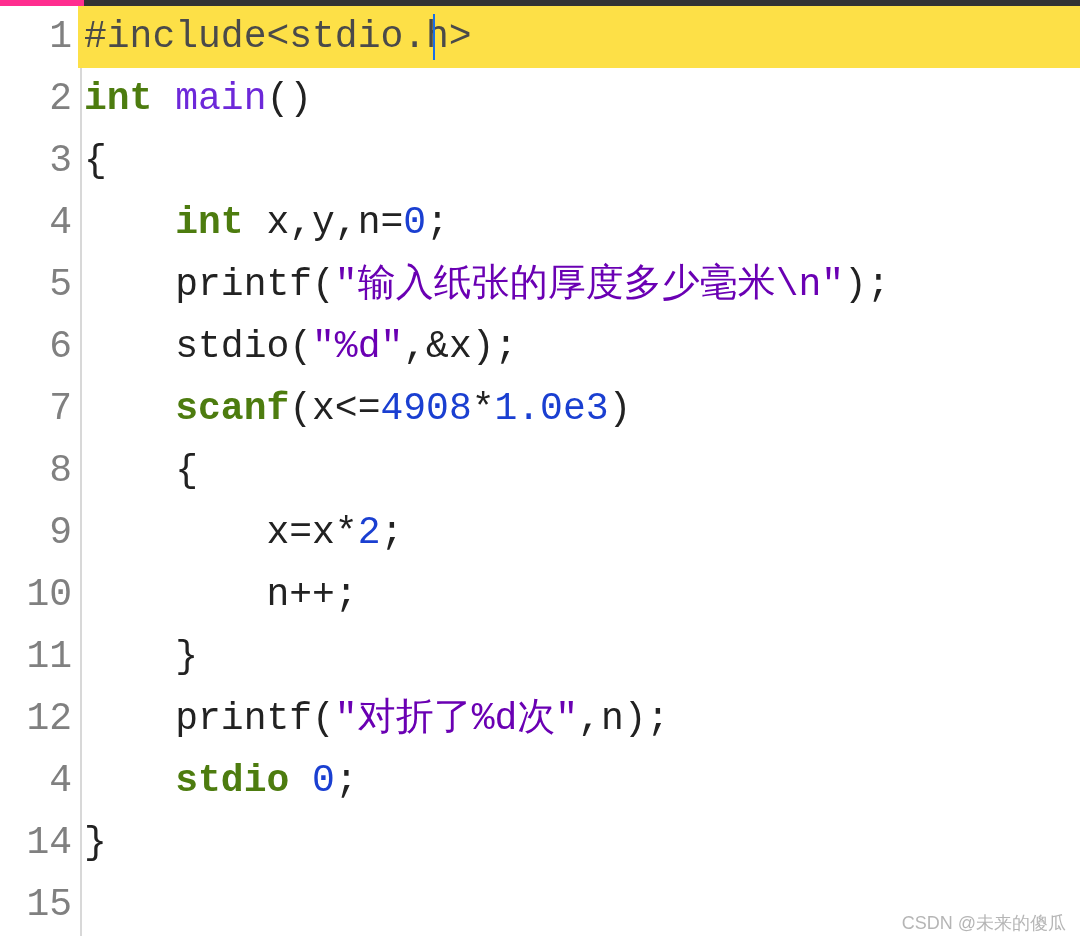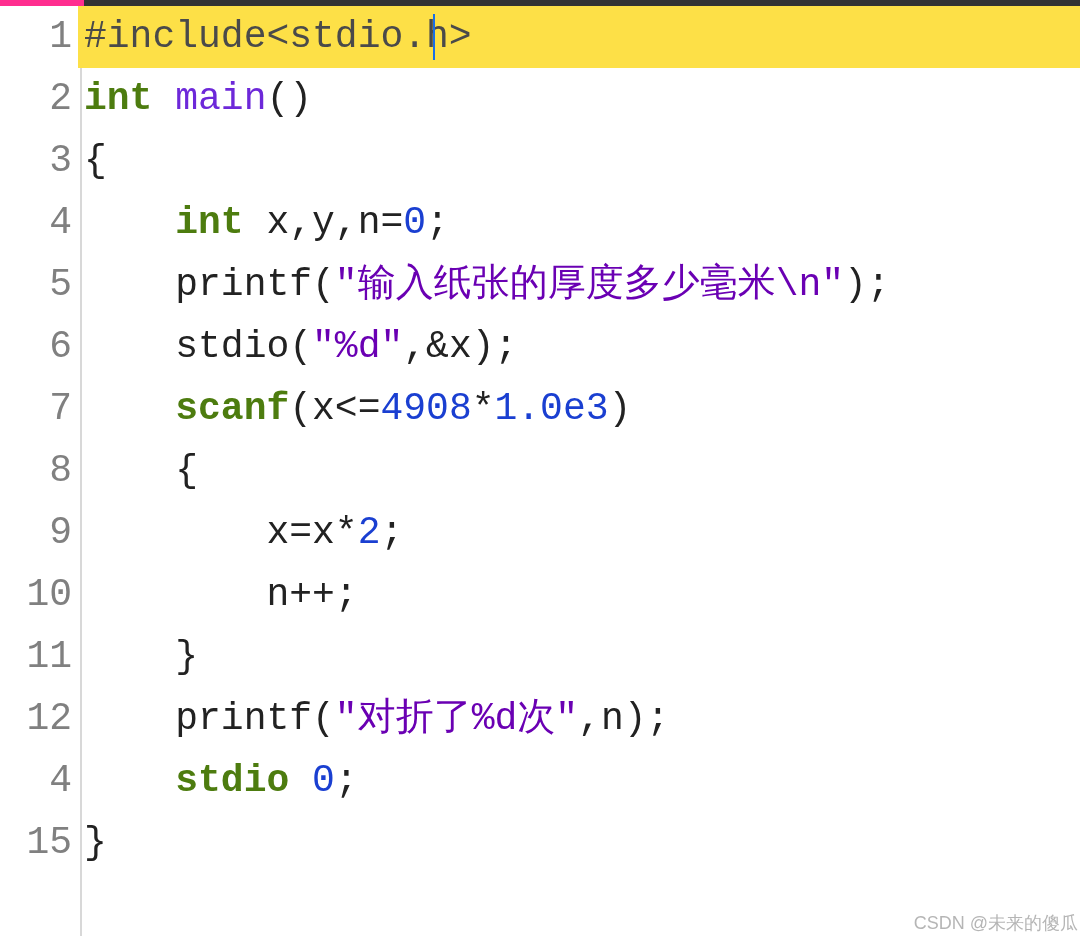--- a/index.html
+++ b/index.html
@@ -68,21 +68,21 @@
   }
   
   .kw   { color: #4d7c0f; font-weight: 600; }     
   .fn   { color: #6d28d9; }                        
   .txt  { color: #222222; }                        
   .str  { color: #6a00b3; }                        
   .num  { color: #1a3fd1; }                        
   .pre  { color: #4a4a4a; }                        
   .watermark {
     position: absolute;
-    right: 2px;
+    right: 14px;
     bottom: 10px;
     font-size: 18px;
     color: rgba(120,120,120,0.55);
     font-family: sans-serif;
   }
 </style>
 </head>
 <body>
 
 <div class="topbar">
@@ -97,20 +97,21 @@
     <div class="ln">4</div>
     <div class="ln">5</div>
     <div class="ln">6</div>
     <div class="ln">7</div>
     <div class="ln">8</div>
     <div class="ln">9</div>
     <div class="ln">10</div>
     <div class="ln">11</div>
     <div class="ln">12</div>
     <div class="ln">4</div>
+    <div class="ln">14</div>
     <div class="ln">15</div>
   </div>
 
   <div class="code">
     <div class="indent-guide" style="left:2px;"></div>
 
     <div class="line current"><span class="pre">#include&lt;stdio.h&gt;</span><span class="caret" style="left:355px;"></span></div>
 
     <div class="line"><span class="kw">int</span><span class="txt"> </span><span class="fn">main</span><span class="txt">()</span></div>
 

